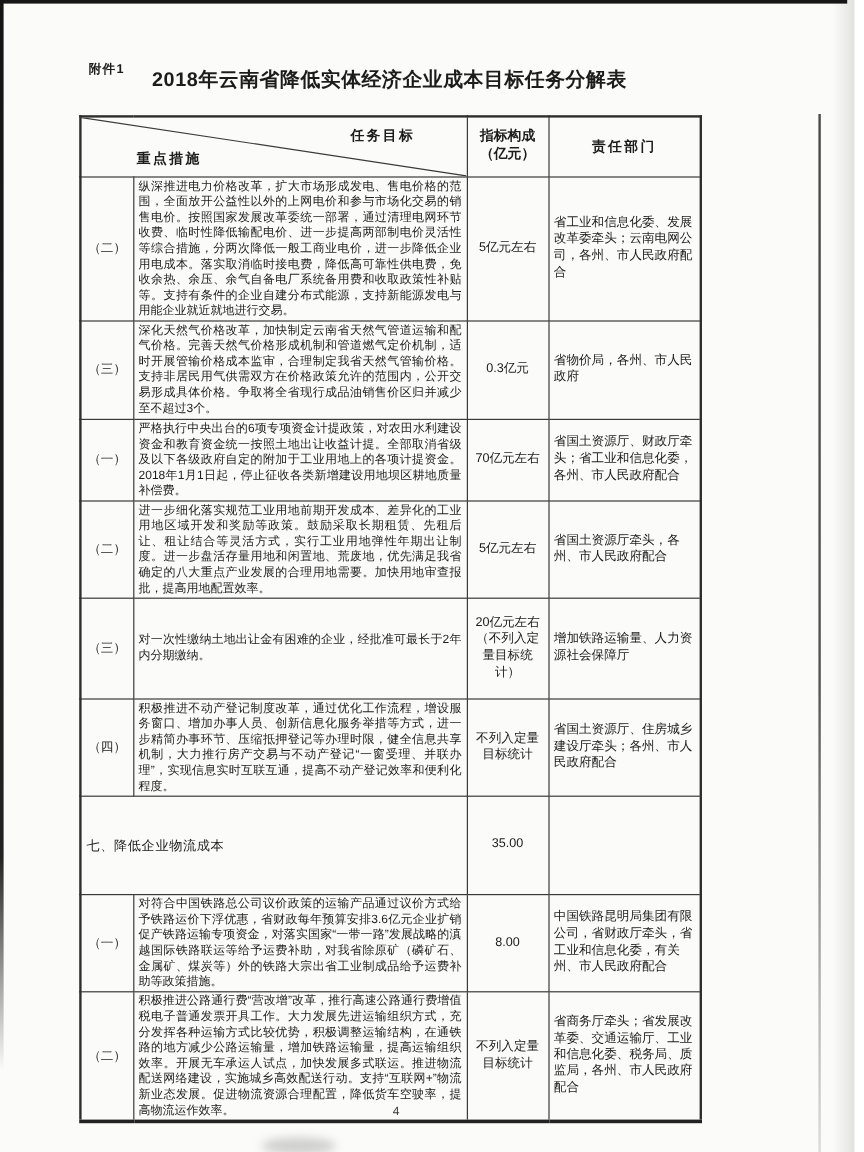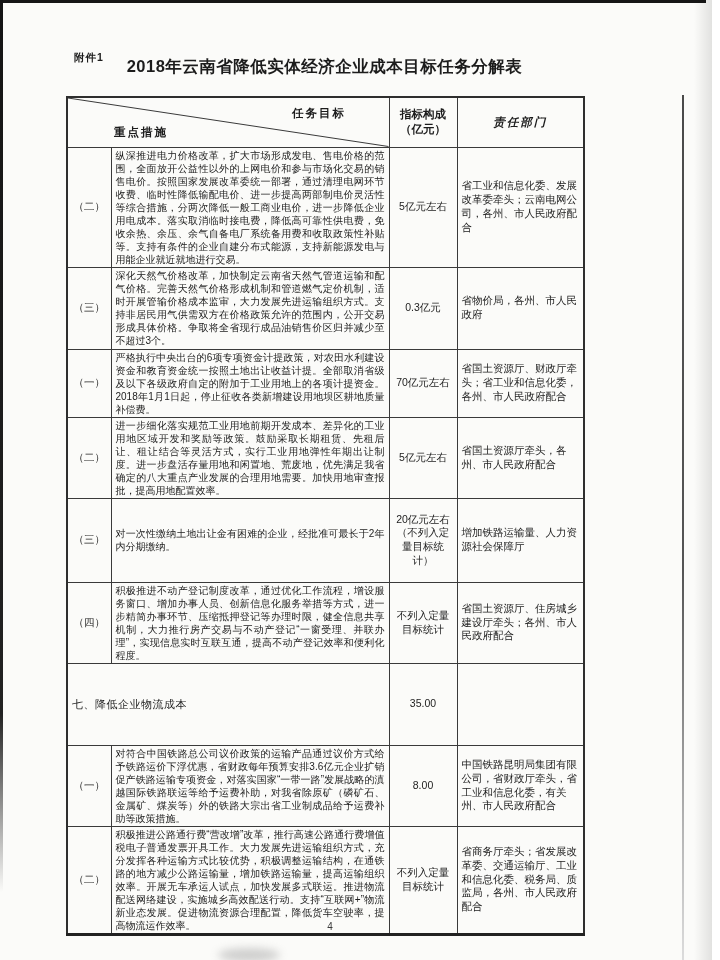--- a/index.html
+++ b/index.html
@@ -43,21 +43,21 @@
   tbody tr:nth-child(6){height:48px;}
   tbody tr:nth-child(7){height:82px;}
   tbody tr:nth-child(8){height:28px;padding-left:24px;}
   tbody tr:nth-child(9){height:85px;}
   tbody tr:nth-child(10){height:110px;}
   .diag{position:relative;padding:0;}
   .diag svg{position:absolute;left:0;top:0;width:100%;height:100%;display:block;}
   .lbl-measures{position:absolute;left:46px;bottom:7px;font-size:11.5px;font-weight:bold;letter-spacing:2px;}
   .lbl-task{position:absolute;left:224px;top:8px;font-size:11.5px;font-weight:bold;letter-spacing:2px;}
   .h-ind{text-align:center;font-size:11.5px;font-weight:bold;white-space:pre-line;line-height:1.35;}
-  .h-dept{text-align:center;font-size:11.5px;font-weight:bold;letter-spacing:2px;font-style:italic;}
+  .h-dept{text-align:center;font-size:11.5px;font-weight:bold;letter-spacing:2px;}
   .c-num{text-align:center;font-size:10.5px;}
   .c-task{font-size:10px;line-height:1.3;text-align:justify;padding:2px 4px;}
   .c-ind{text-align:center;font-size:10.5px;line-height:1.3;padding:1px 2px;margin-left:37px;}
   .c-dept{font-size:10.5px;line-height:1.32;text-align:left;padding:2px 4px;}
   .sec{text-align:left;font-size:11px;padding-left:6px;letter-spacing:.5px;}
   .pagenum{position:absolute;left:322px;top:921px;width:16px;text-align:center;font-size:10px;color:#3a3a3a;}
 </style>
 </head>
 <body>
 
@@ -94,21 +94,21 @@
     </thead>
     <tbody>
         <tr>
           <td class="c-num">（二）</td>
           <td class="c-task">纵深推进电力价格改革，扩大市场形成发电、售电价格的范围，全面放开公益性以外的上网电价和参与市场化交易的销售电价。按照国家发展改革委统一部署，通过清理电网环节收费、临时性降低输配电价、进一步提高两部制电价灵活性等综合措施，分两次降低一般工商业电价，进一步降低企业用电成本。落实取消临时接电费，降低高可靠性供电费，免收余热、余压、余气自备电厂系统备用费和收取政策性补贴等。支持有条件的企业自建分布式能源，支持新能源发电与用能企业就近就地进行交易。</td>
           <td class="c-ind">5亿元左右</td>
           <td class="c-dept">省工业和信息化委、发展改革委牵头；云南电网公司，各州、市人民政府配合</td>
         </tr>
         <tr>
           <td class="c-num">（三）</td>
-          <td class="c-task">深化天然气价格改革，加快制定云南省天然气管道运输和配气价格。完善天然气价格形成机制和管道燃气定价机制，适时开展管输价格成本监审，大力发展先进运输组织方式。支持非居民用气供需双方在价格政策允许的范围内，公开交易形成具体价格。争取将全省现行成品油销售价区归并减少至不超过3个。</td>
+          <td class="c-task">深化天然气价格改革，加快制定云南省天然气管道运输和配气价格。完善天然气价格形成机制和管道燃气定价机制，适时开展管输价格成本监审，合理制定我省天然气管输价格。支持非居民用气供需双方在价格政策允许的范围内，公开交易形成具体价格。争取将全省现行成品油销售价区归并减少至不超过3个。</td>
           <td class="c-ind">0.3亿元</td>
           <td class="c-dept">省物价局，各州、市人民政府</td>
         </tr>
         <tr>
           <td class="c-num">（一）</td>
           <td class="c-task">严格执行中央出台的6项专项资金计提政策，对农田水利建设资金和教育资金统一按照土地出让收益计提。全部取消省级及以下各级政府自定的附加于工业用地上的各项计提资金。2018年1月1日起，停止征收各类新增建设用地坝区耕地质量补偿费。</td>
           <td class="c-ind">70亿元左右</td>
           <td class="c-dept">省国土资源厅、财政厅牵头；省工业和信息化委，各州、市人民政府配合</td>
         </tr>
         <tr>

